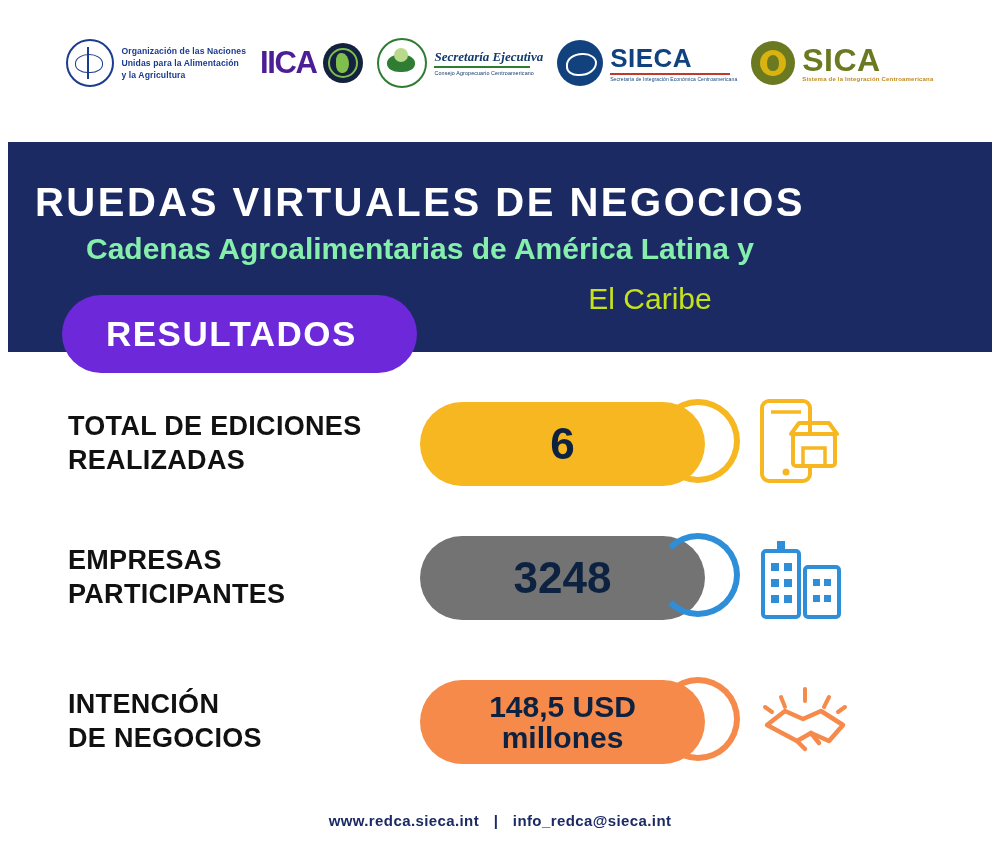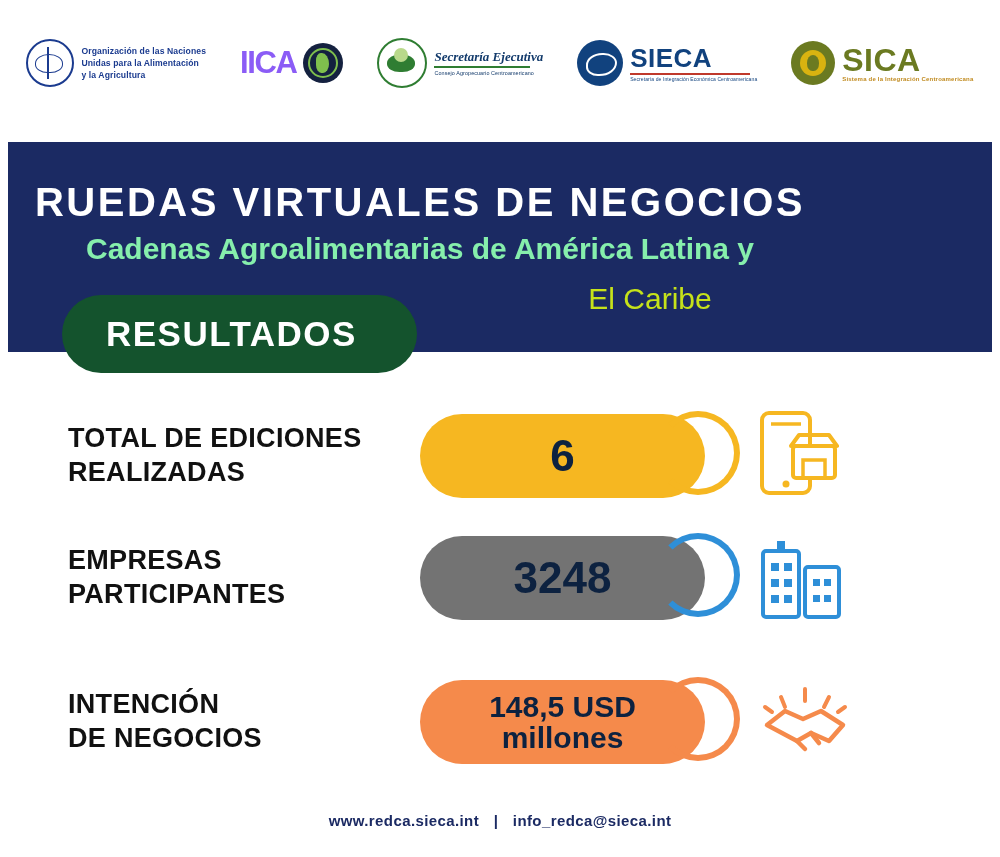--- a/index.html
+++ b/index.html
@@ -18,21 +18,21 @@
   
   .logo-bar {
     position: absolute;
     top: 24px;
     left: 0;
     width: 1000px;
     height: 78px;
     display: flex;
     align-items: center;
     justify-content: center;
-    gap: 34px;
+    gap: 14px;
   }
   .logo {
     display: flex;
     align-items: center;
     gap: 7px;
   }
 
   
   .fao-mark {
     width: 44px; height: 44px;
@@ -62,21 +62,21 @@
     color: #1b3b8f;
     font-weight: bold;
     white-space: pre-line;
     letter-spacing: .1px;
   }
 
   
   .iica-text {
     font-size: 31px;
     font-weight: bold;
-    color: #8b5cf6;
+    color: #4c1d95;
     letter-spacing: -1.4px;
     font-family: "Liberation Sans", sans-serif;
   }
   .iica-globe {
     width: 40px; height: 40px;
     border-radius: 50%;
     background: #14213f;
     position: relative;
     flex: none;
   }
@@ -282,21 +282,21 @@
 
   
   .row {
     position: absolute;
     left: 0;
     width: 1000px;
     height: 120px;
     display: flex;
     align-items: center;
   }
-  #row-0 { top: 396px; }
+  #row-0 { top: 384px; }
   #row-1 { top: 518px; }
   #row-2 { top: 662px; }
 
   .row-label {
     width: 420px;
     padding-left: 68px;
     box-sizing: border-box;
     font-size: 27px;
     font-weight: bold;
     color: #111111;
@@ -407,21 +407,21 @@
   </div>
 
 </div>
 
 <div class="banner" style="background: rgb(27, 42, 99);">
   <div class="banner-title" style="color: rgb(255, 255, 255);">RUEDAS VIRTUALES DE NEGOCIOS</div>
   <div class="banner-sub" style="color: #86efac;">Cadenas Agroalimentarias de América Latina y</div>
   <div class="banner-sub2" style="color: rgb(198, 226, 26);">El Caribe</div>
 </div>
 
-<div class="resultados" style="background: #14532d;">RESULTADOS</div>
+<div class="resultados" style="background: #6d28d9;">RESULTADOS</div>
 
 <div class="row" id="row-0">
   <div class="row-label">TOTAL DE EDICIONES
 REALIZADAS</div>
   <div class="pill-wrap">
     <div class="pill big" id="pill-0" style="background: rgb(246, 183, 33);">6</div>
     <div class="arc" id="arc-0" style="border-right-color: rgb(246, 183, 33); border-top-color: rgb(246, 183, 33); border-bottom-color: rgb(246, 183, 33);"></div>
   </div>
   <div class="icon-cell">
     <svg width="80" height="92" viewBox="0 0 80 92">

